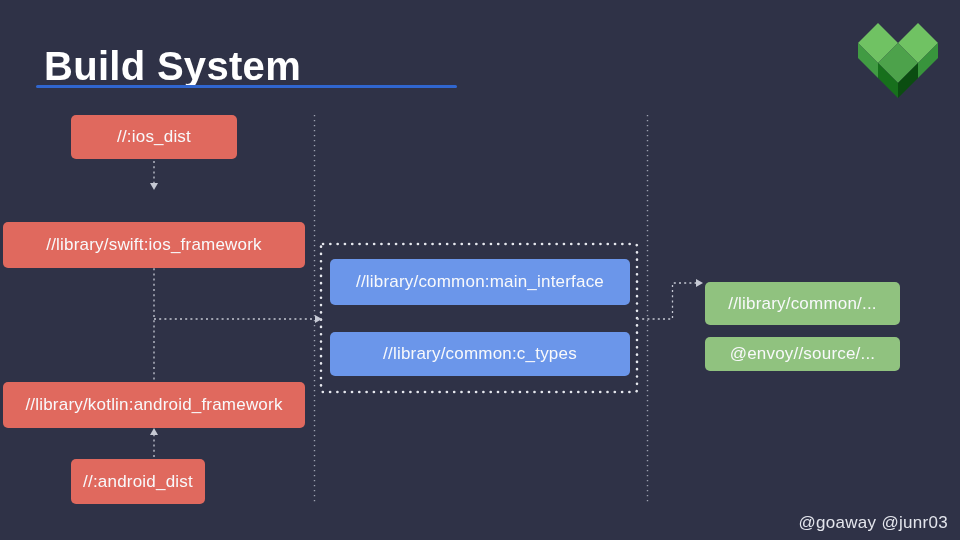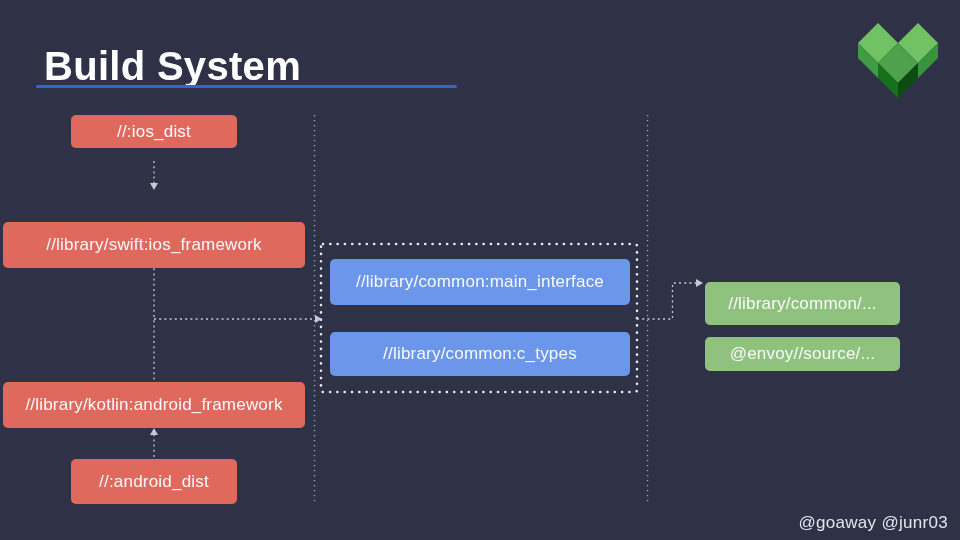--- a/index.html
+++ b/index.html
@@ -81,31 +81,31 @@
     <path d="M154 319 H314" fill="none" stroke="#c6c9d4" stroke-width="1.3" stroke-dasharray="2 3.2"></path>
     <polygon points="315,315 315,323 322,319" fill="#c6c9d4"></polygon>
 
     <path d="M154 457 V435" fill="none" stroke="#c6c9d4" stroke-width="1.3" stroke-dasharray="2 3.2"></path>
     <polygon points="150,435 158,435 154,428" fill="#c6c9d4"></polygon>
 
     <path d="M637 319 H672.5 V283 H696" fill="none" stroke="#c6c9d4" stroke-width="1.3" stroke-dasharray="2 3.2"></path>
     <polygon points="696,279 696,287 703,283" fill="#c6c9d4"></polygon>
   </svg>
 
-  <div class="node red" style="left:71px;top:115px;width:166px;height:33px;">//:ios_dist</div>
+  <div class="node red" style="left:71px;top:115px;width:166px;height:44px;">//:ios_dist</div>
 
   <div class="node red" style="left:3px;top:174px;width:302px;height:46px;margin-top:48px;">//library/swift:ios_framework</div>
 
   <div class="node blue" style="left:330px;top:259px;width:300px;height:46px;">//library/common:main_interface</div>
 
   <div class="node blue" style="left:330px;top:332px;width:300px;height:44px;">//library/common:c_types</div>
 
   <div class="node green" style="left:705px;top:261px;width:195px;height:43px;margin-top:21px;">//library/common/...</div>
 
   <div class="node green" style="left:705px;top:337px;width:195px;height:34px;">@envoy//source/...</div>
 
   <div class="node red" style="left:3px;top:382px;width:302px;height:46px;">//library/kotlin:android_framework</div>
 
-  <div class="node red" style="left:71px;top:459px;width:166px;height:45px;">//:android_dist</div>
+  <div class="node red" style="left:71px;top:459px;width:134px;height:45px;">//:android_dist</div>
 
   <div class="attribution">@goaway @junr03</div>
 
 </div>
 
 </body></html>

